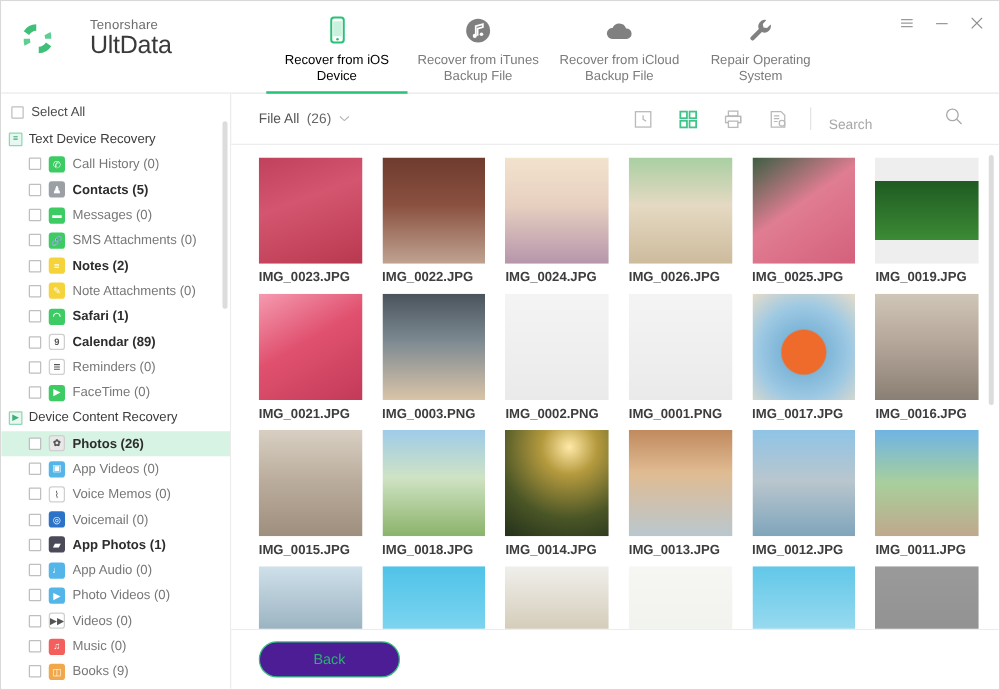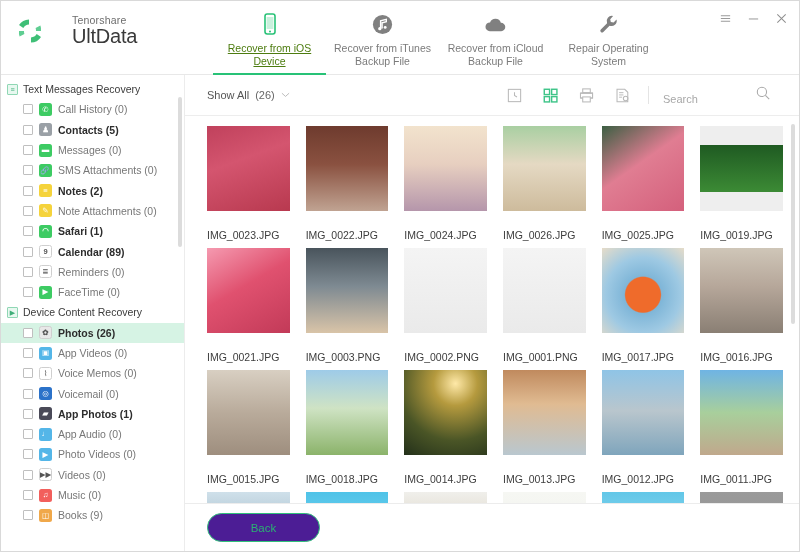--- a/index.html
+++ b/index.html
@@ -65,21 +65,21 @@
     color: #7b7b7b;
   }
   .nav-item .nav-ico { height: 28px; display: flex; align-items: center; justify-content: center; }
   .nav-label {
     font-size: 10.5px;
     text-align: center;
     line-height: 12.5px;
     margin-top: 4px;
     white-space: pre-line;
   }
-  .nav-item.active { color: #4d7c0f; text-decoration: underline; }
+  .nav-item.active { color: #000000; }
   .nav-item.active::after {
     content: "";
     position: absolute;
     left: 0; right: 0; bottom: 0;
     height: 2px;
     background: #28c277;
   }
   .win-ctl {
     position: absolute;
     right: 10px; top: 9px;
@@ -213,23 +213,24 @@
     height: 85px;
     background: #efefef;
     display: flex; align-items: center; justify-content: center;
     overflow: hidden;
     position: relative;
   }
   .thumb-box img, .thumb-box .ph { width: 100%; height: 100%; object-fit: cover; display: block; }
   .cell-name {
     font-size: 10.5px;
     color: #3d3d3d;
-    margin-top: 18px;
+    margin-top: 5px;
     white-space: nowrap;
     overflow: hidden;
+    font-weight: bold;
   }
   .grid-scroll {
     position: absolute; right: 4px; top: 8px; bottom: 0; width: 4px;
   }
   .grid-scroll .thumb { position: absolute; top: 0; width: 4px; height: 200px; background: #dcdcdc; border-radius: 2px; }
 
   .footer {
     height: 48px;
     flex: 0 0 48px;
     border-top: 1px solid #ececec;
@@ -347,23 +348,27 @@
           <path d="M2.5 2.5 L11.5 11.5 M11.5 2.5 L2.5 11.5" stroke="#8f8f8f" stroke-width="1.1"></path>
         </svg>
       </div>
     </div>
   </div>
 
   <div class="body">
 
     <div class="sidebar">
       <div id="sb-list">
+          <div class="sb-row selectall">
+            <span class="cb"></span>
+            <span class="sb-label">Select All</span>
+          </div>
           <div class="sb-row group">
             <span class="gicon">≡</span>
-            <span class="sb-label">Text Messages Recovery</span>
+            <span class="sb-label">Text Device Recovery</span>
           </div>
           <div class="sb-row child">
             <span class="cb"></span>
             <span class="mini" style="background:#3dcb63">✆</span>
             <span class="sb-label">Call History (0)</span>
           </div>
           <div class="sb-row child has-data">
             <span class="cb"></span>
             <span class="mini" style="background:#9aa0a6">♟</span>
             <span class="sb-label">Contacts (5)</span>
@@ -466,21 +471,21 @@
         </div>
       <div class="sb-scroll">
           <div class="thumb"></div>
         </div>
     </div>
 
     <div class="content">
 
       <div class="toolbar">
         <div class="showall">
-          <span>Show All</span>
+          <span>File All</span>
           <span class="cnt">(26)</span>
           <span class="caret">
             <svg viewBox="0 0 10 6" width="9" height="6">
                 <path d="M1 1 L5 4.6 L9 1" fill="none" stroke="#b5b5b5" stroke-width="1"></path>
               </svg>
           </span>
         </div>
 
         <div class="tb-spacer"></div>
 

